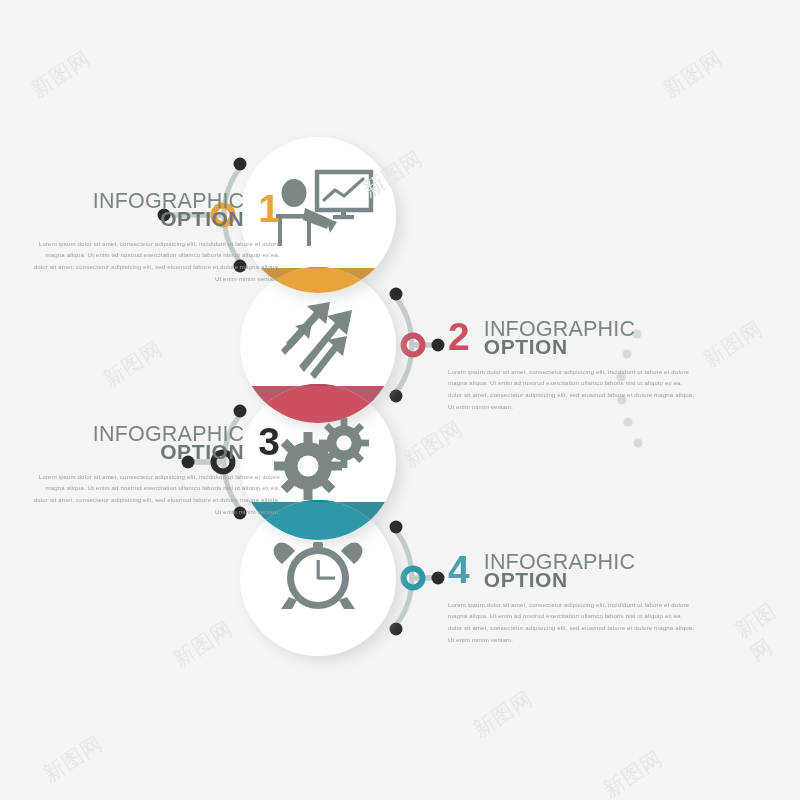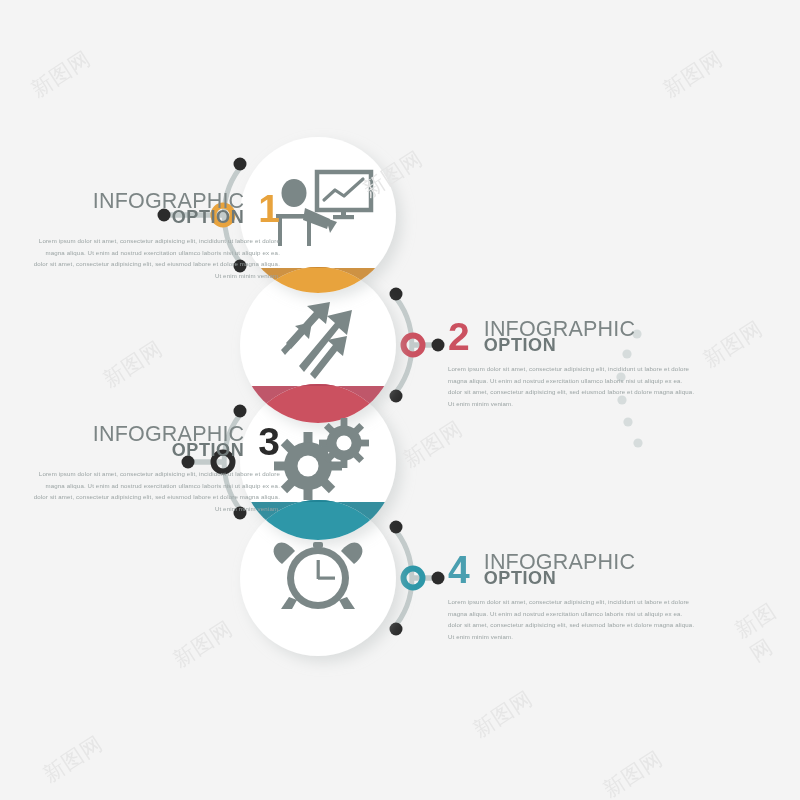--- a/index.html
+++ b/index.html
@@ -58,21 +58,21 @@
   .tb-left .words  { align-items: flex-end; }
   .tb-right .words { align-items: flex-start; }
 
   .word-top {
     font-size: 21.5px;
     letter-spacing: 0.2px;
     color: #7c8585;
     font-weight: 400;
   }
   .word-bottom {
-    font-size: 18px;
+    font-size: 21px;
     letter-spacing: 0.6px;
     color: #6e7878;
     font-weight: 700;
   }
   .bignum {
     font-size: 39px;
     font-weight: 700;
     line-height: 0.78;
     position: relative;
     top: 2px;

